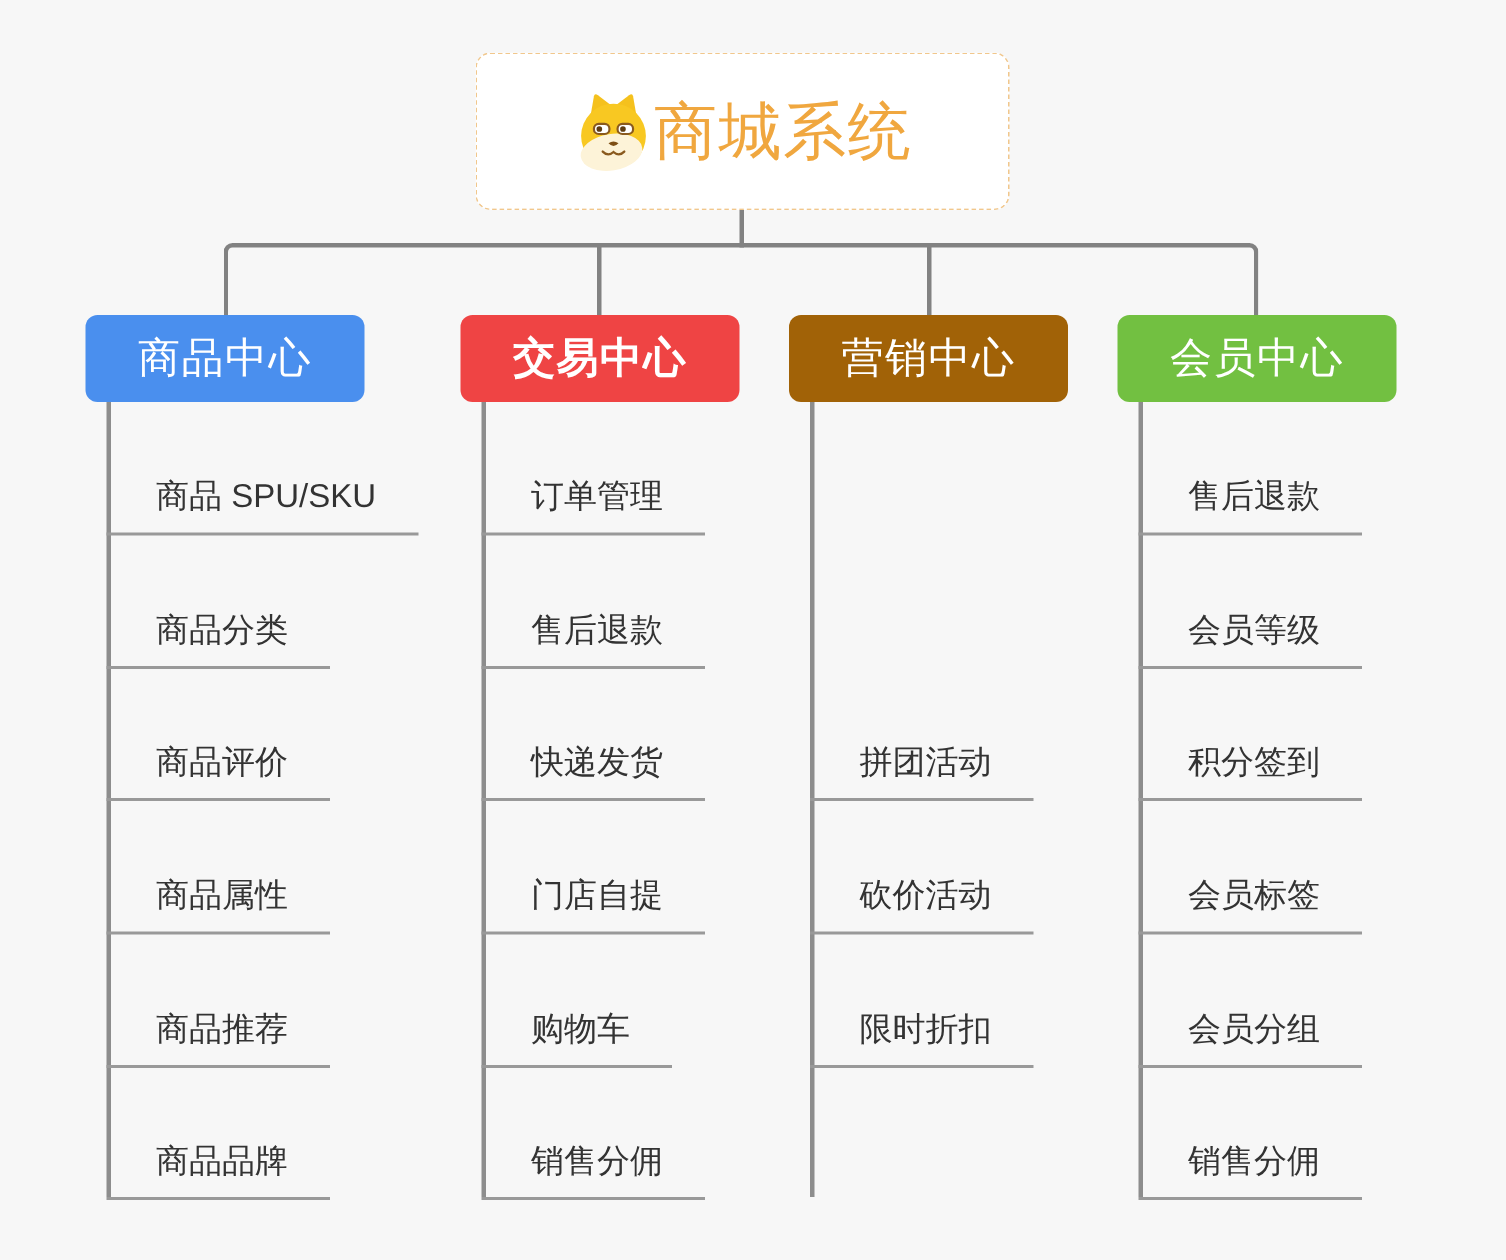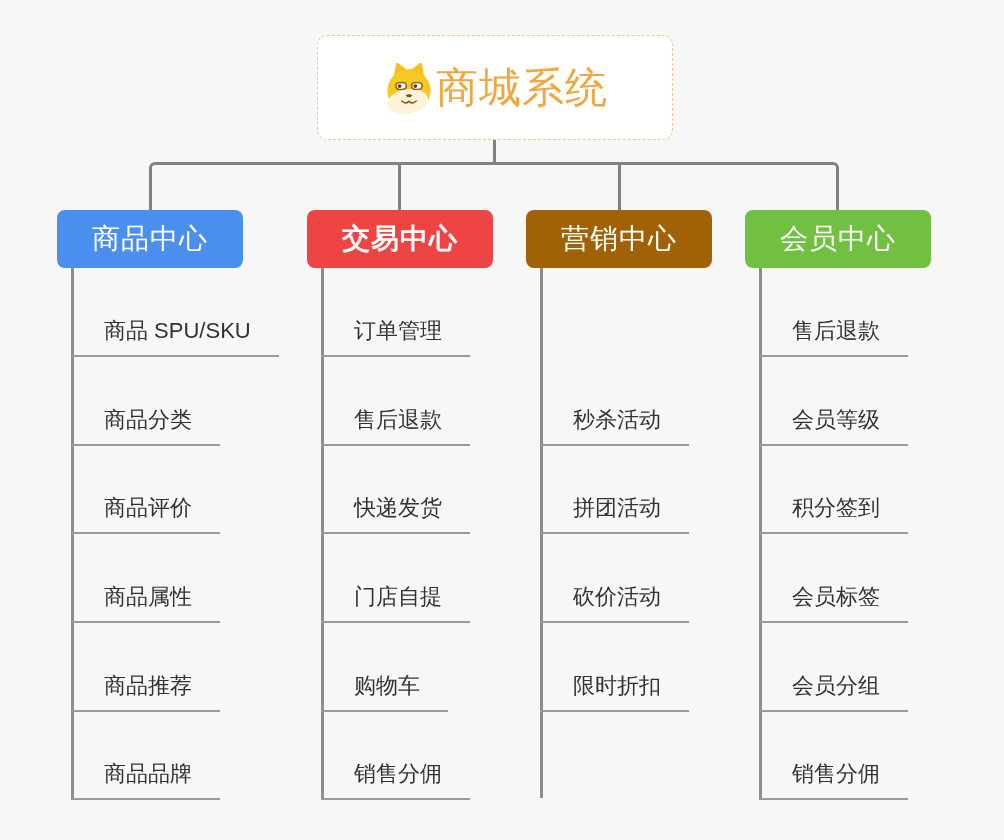--- a/index.html
+++ b/index.html
@@ -110,21 +110,20 @@
     <div class="leaf leaf-1">售后退款</div>
     <div class="leaf leaf-2">快递发货</div>
     <div class="leaf leaf-3">门店自提</div>
     <div class="leaf leaf-4">购物车</div>
     <div class="leaf leaf-5">销售分佣</div>
   </div>
 
   <div class="branch branch-2">
     <div class="branch-header" style="background-color: #a16207;">营销中心</div>
     <div class="spine"></div>
-    <div class="leaf leaf-1">秒杀活动</div>
     <div class="leaf leaf-2">拼团活动</div>
     <div class="leaf leaf-3">砍价活动</div>
     <div class="leaf leaf-4">限时折扣</div>
   </div>
 
   <div class="branch branch-3">
     <div class="branch-header" style="background-color: rgb(114, 192, 65);">会员中心</div>
     <div class="spine"></div>
     <div class="leaf leaf-0">售后退款</div>
     <div class="leaf leaf-1">会员等级</div>

